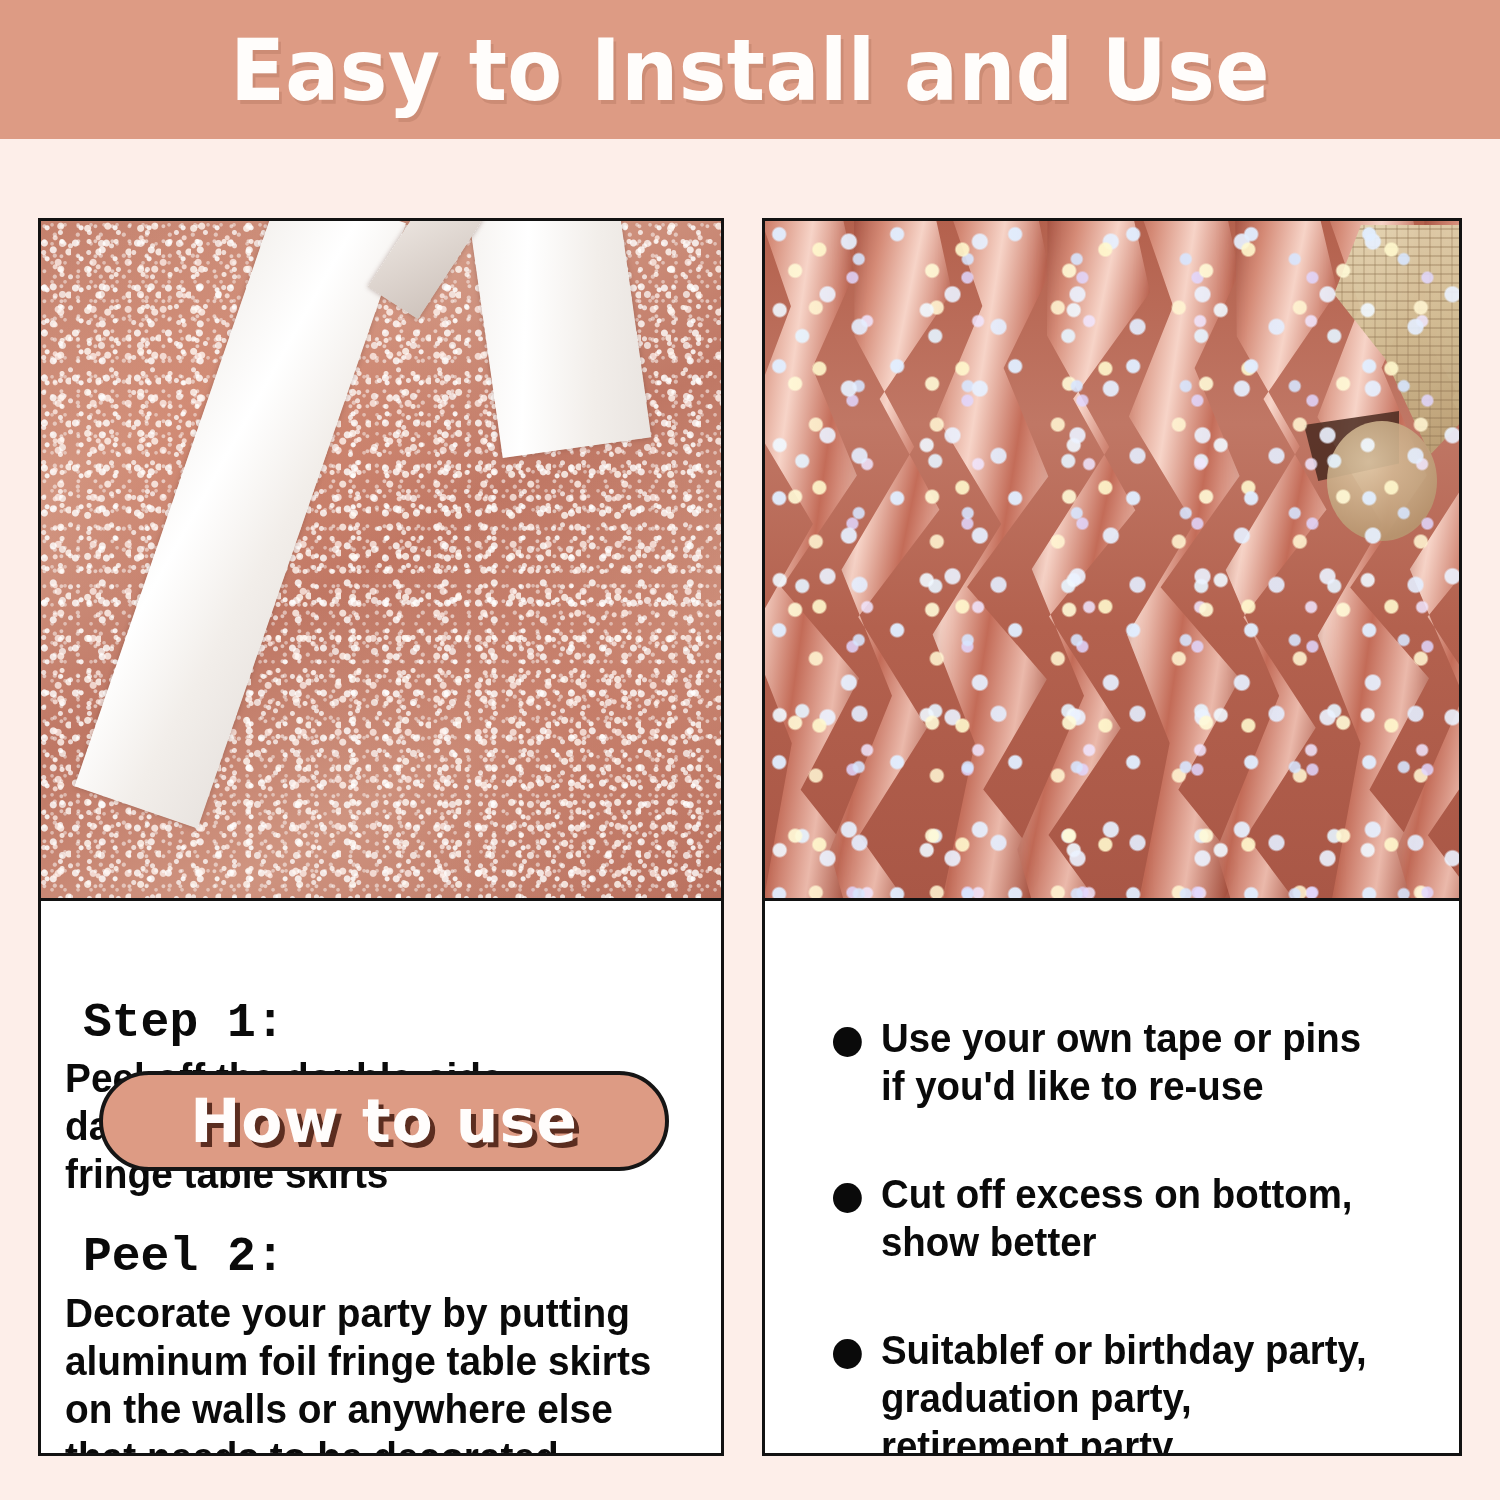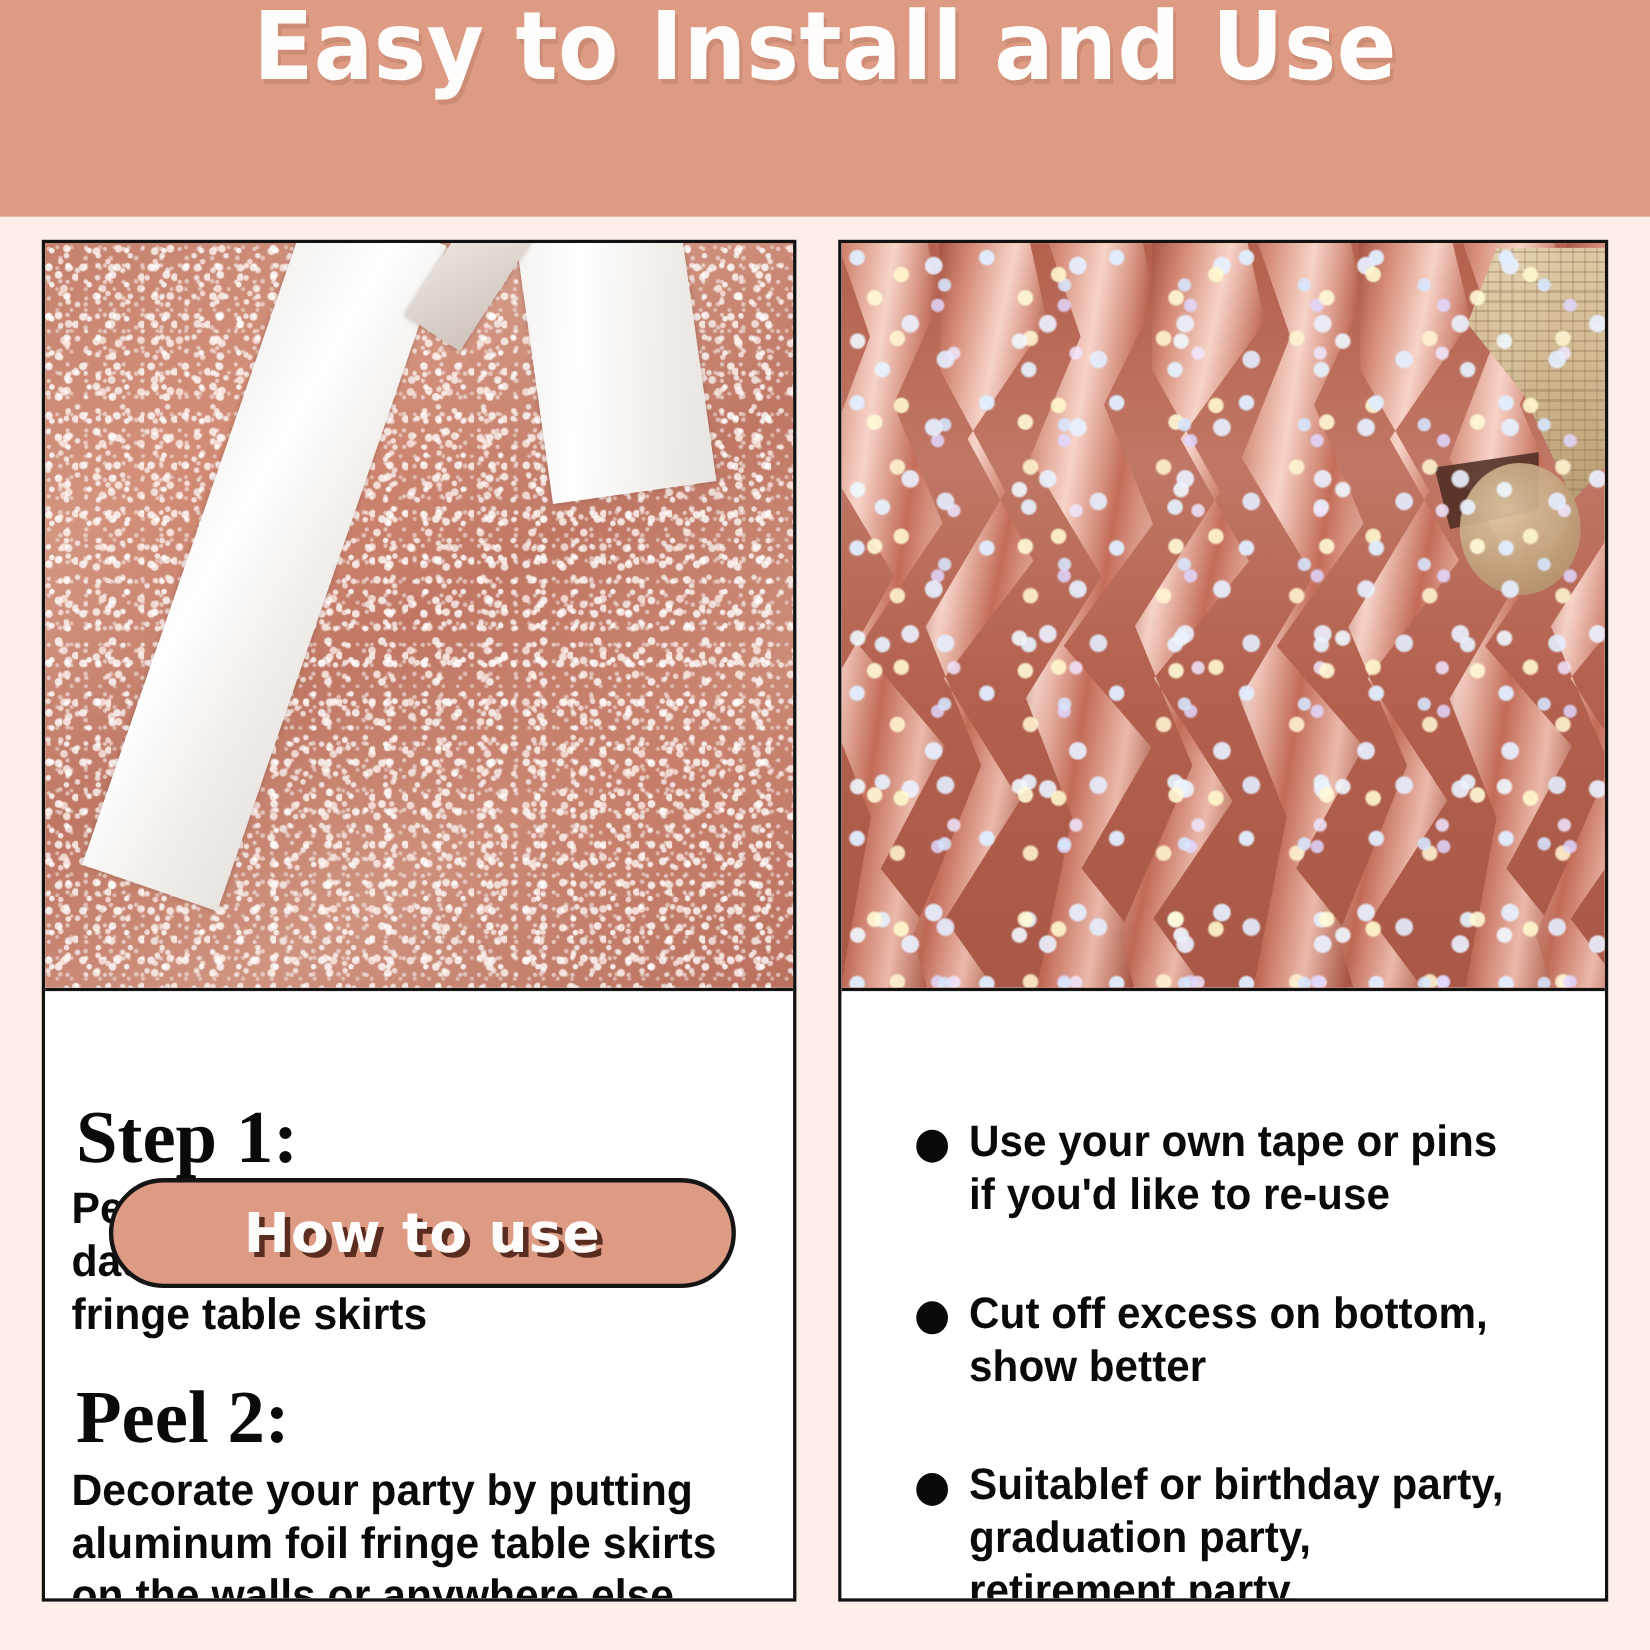--- a/index.html
+++ b/index.html
@@ -6,23 +6,23 @@
   body{
     width:1500px;height:1500px;
     background:#fdeee9;
     font-family:"Liberation Sans", sans-serif;
     overflow:hidden;
   }
   .page{position:relative;width:1500px;height:1500px;background:#fdeee9;}
 
   
   .header-banner{
-    position:absolute;left:0;top:0;width:1500px;height:197px;
+    position:absolute;left:0;top:0;width:1500px;height:139px;
     background:#dd9b84;
-    display:flex;align-items:flex-start;justify-content:center;
+    display:flex;align-items:center;justify-content:center;
   }
   .header-title{
     font-family:"DejaVu Sans", sans-serif;
     font-weight:700;
     font-size:86px;
     color:#fffdfb;
     letter-spacing:0.5px;
     line-height:1;
     text-shadow:3px 4px 0 rgba(160,100,80,0.28);
     transform:scaleX(0.93);
@@ -185,39 +185,39 @@
     background:#dd9b84;
     border:4px solid #151515;
     border-radius:52px;
     display:flex;align-items:center;justify-content:center;
     z-index:5;
     box-sizing:border-box;
   }
   .badge-text{
     font-family:"DejaVu Sans", sans-serif;
     font-weight:700;
-    font-size:50px;
+    font-size:60px;
     color:#fffdfc;
     line-height:1;
     letter-spacing:1px;
     white-space:nowrap;
     text-shadow:5px 5px 0 #5b2d20;
   }
   .badge-left{left:58px;top:850px;width:570px;}
   .badge-right{left:58px;top:850px;width:578px;}
 
   
   .body-text{
     position:absolute;left:0;right:0;top:683px;bottom:0;
     background:#ffffff;padding:94px 24px 0 24px;box-sizing:border-box;
   }
   .step-head{
-    font-family:Liberation Serif, serif;
-    font-weight:700;font-size:68px;color:#0a0a0a;
-    line-height:1.05;margin:0 0 6px 4px;
+    font-family:Liberation Mono, monospace;
+    font-weight:700;font-size:48px;color:#0a0a0a;
+    line-height:1.05;margin:0 0 6px 18px;
   }
   .step-body{
     font-family:"Liberation Sans", sans-serif;
     font-weight:700;font-size:40px;color:#0a0a0a;
     line-height:1.2;margin:0 0 34px 0;
     transform:scaleX(0.97);transform-origin:left center;
   }
   .step-block{margin-bottom:20px;}
 
   .tips-list{margin:16px;padding:0 14px 0 28px;list-style:none;}

